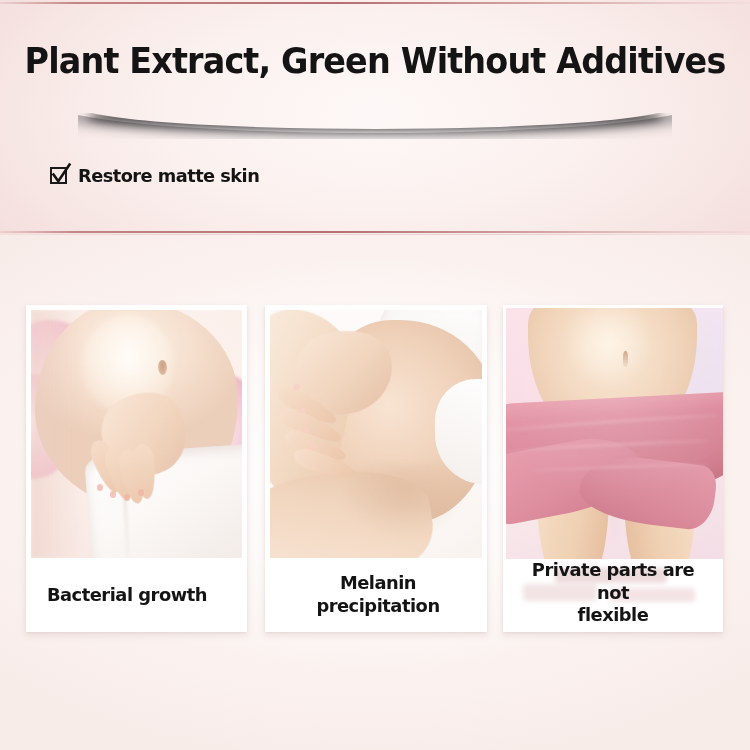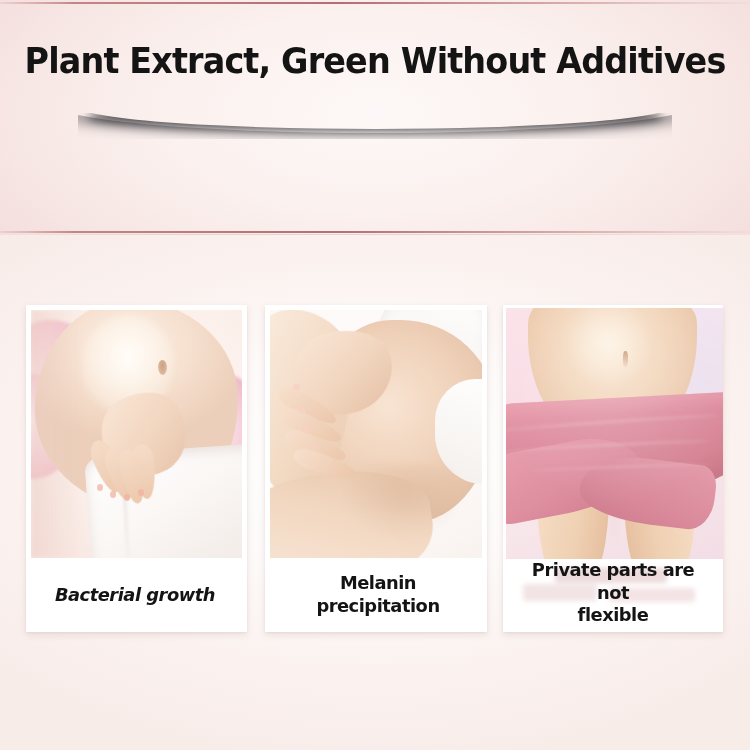--- a/index.html
+++ b/index.html
@@ -191,21 +191,21 @@
     bottom: 0;
     width: 100%;
     height: 74px;
     display: flex;
     align-items: center;
     justify-content: center;
     text-align: center;
     box-sizing: border-box;
     padding: 0 10px;
   }
-  #card-1 .card-caption { justify-content: flex-start; padding-left: 26px; font-style: italic; }
+  #card-1 .card-caption { justify-content: flex-start; padding-left: 18px; }
   #card-2 .card-caption { justify-content: flex-start; padding-left: 14px; }
   #card-3 .card-caption { justify-content: center; padding-bottom: 4px; }
 
   .caption-text {
     font-family: "DejaVu Sans", sans-serif;
     font-weight: bold;
     font-size: 18.5px;
     letter-spacing: -0.5px;
     color: #141414;
     line-height: 1.22;
@@ -471,20 +471,29 @@
     <div id="page-title">Plant Extract, Green Without Additives</div>
 
     <div id="title-divider">
       <div class="lens-wide"></div>
       <div class="lens"></div>
     </div>
 
     <div id="feature-row">
 
 
+      <div class="feature-item">
+        <span class="checkbox-icon">
+          <span class="box"></span>
+          <svg viewBox="0 0 22 24" xmlns="http://www.w3.org/2000/svg">
+            <path d="M3.5 12.5 L8.3 19.2 L19.5 2.6" fill="none" stroke="#141414" stroke-width="2.6" stroke-linecap="square" stroke-linejoin="miter"></path>
+          </svg>
+        </span>
+        <span class="feature-label">Restore matte skin</span>
+      </div>
 
 
     </div>
 
     <div class="band-rule bottom"></div>
   </div>
   <div class="band-rule-soft"></div>
 
   <div class="card" id="card-1">
     <div class="card-photo">

